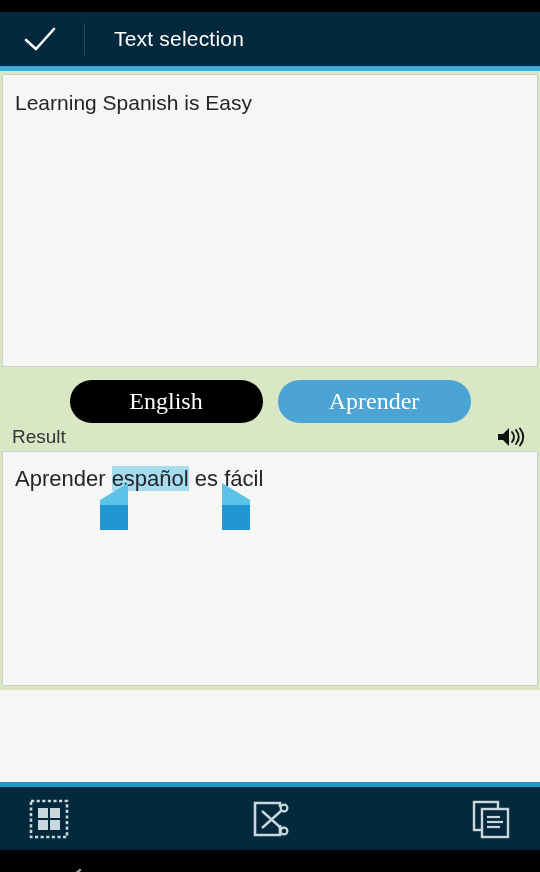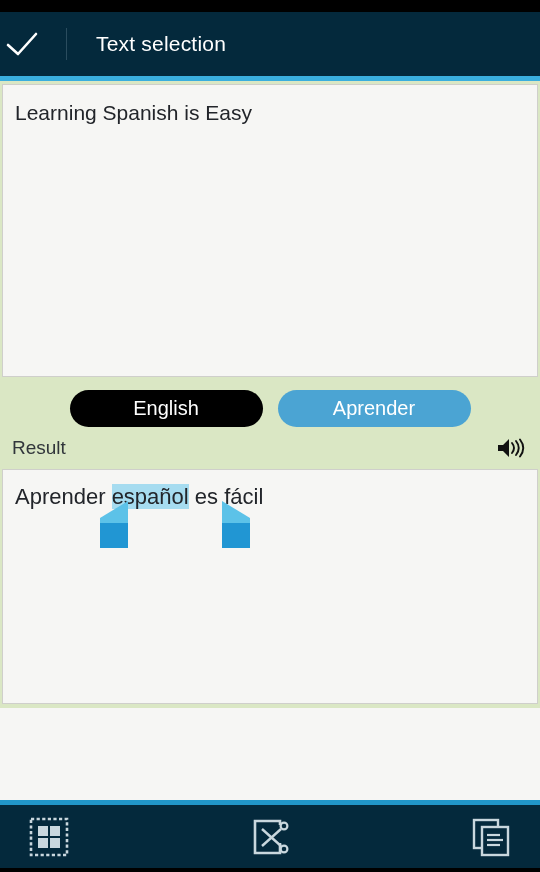--- a/index.html
+++ b/index.html
@@ -9,22 +9,22 @@
     font-family:"Liberation Sans", sans-serif;
     overflow:hidden;
   }
   .screen { position:relative; width:540px; height:872px; background:#f5f6f5; }
 
   
   .status-bar { height:12px; background:#000000; }
 
   
   .app-header {
-    height:64px; background:#04293c;
-    display:flex; align-items:center; padding-left:4px;
+    height:54px; background:#04293c;
+    display:flex; align-items:center; padding-left:22px;
   }
   .check-icon { width:36px; height:30px; flex:0 0 auto; }
   .header-divider {
     width:1px; height:32px; background:#2a4c5e;
     margin-left:26px; margin-right:29px;
   }
   .app-title {
     color:#ffffff; font-size:21px; letter-spacing:.2px;
   }
   .accent-line { height:5px; background:#3aaede; }
@@ -35,30 +35,30 @@
     height:293px; background:#f6f6f4;
     border:1px solid #cfcfcb;
     padding:16px 12px 0 12px;
     font-size:21px; color:#22252a;
   }
 
   
   .lang-panel { background:#dae7c4; padding:13px 0 0 0; }
   .lang-row { display:flex; justify-content:center; gap:15px; }
   .lang-btn {
-    width:193px; height:37px; border:none; border-radius:22px;
-    font-size:20px; font-family:Liberation Sans, sans-serif;
+    width:193px; height:43px; border:none; border-radius:22px;
+    font-size:24px; font-family:Liberation Serif, serif;
     cursor:pointer; color:#ffffff;
   }
   .lang-btn.source-lang { background:#000000; }
   .lang-btn.target-lang { background:#4ba4d3; }
 
   
   .result-bar {
-    background:#dae7c4; height:42px;
+    background:#dae7c4; height:28px;
     display:flex; align-items:center; justify-content:space-between;
     padding:0 14px 0 12px;
   }
   .result-label { font-size:19px; color:#31363b; }
   .speaker-icon { width:30px; height:24px; cursor:pointer; }
 
   
   .result-wrap { background:#dae7c4; padding:0 2px 4px 2px; }
   .result-output {
     position:relative; height:235px; background:#f6f6f4;

